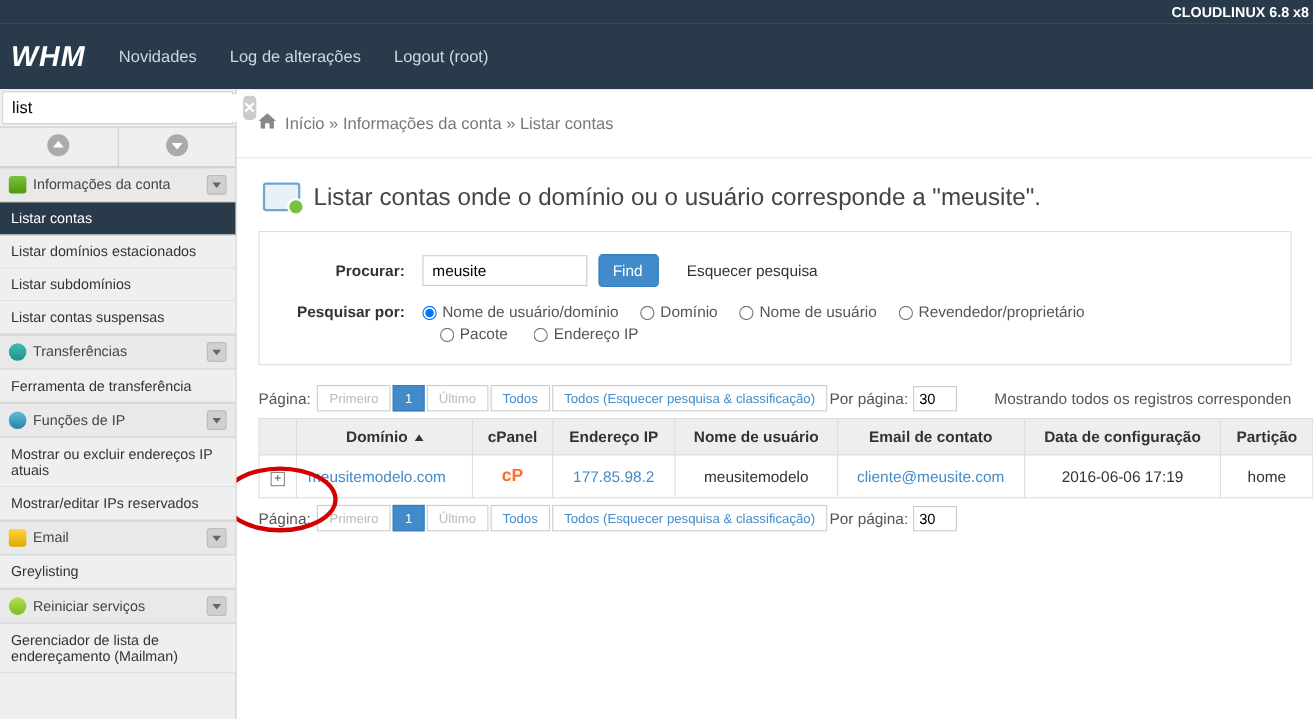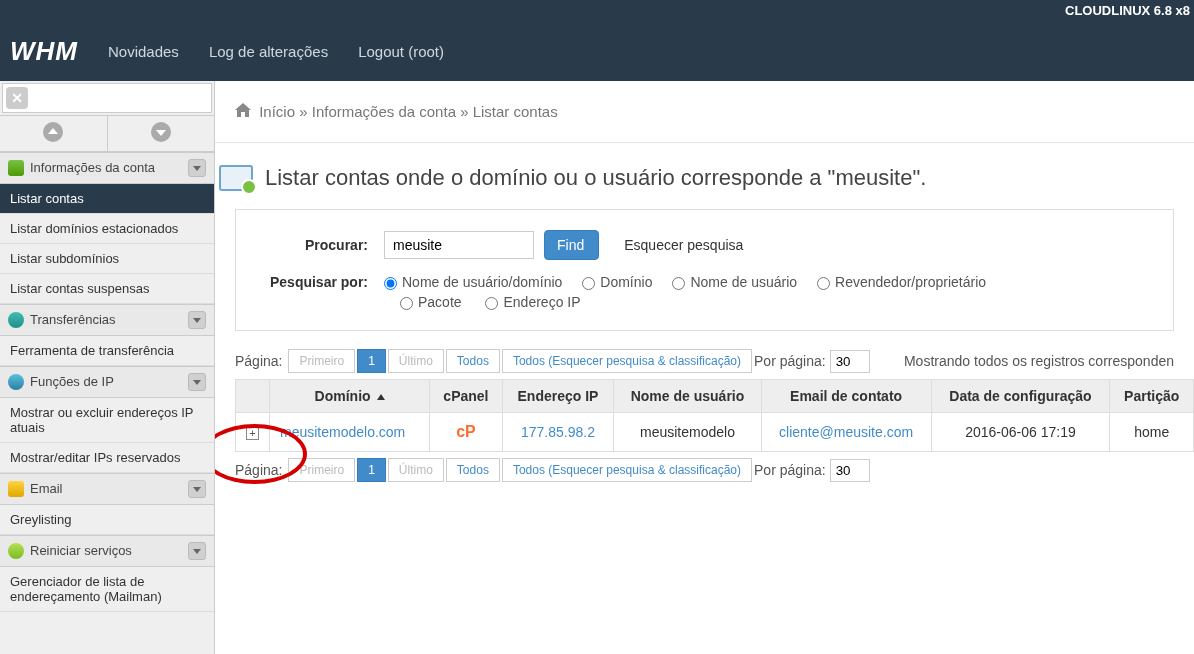--- a/index.html
+++ b/index.html
@@ -28,21 +28,21 @@
 .ico { width:16px; height:16px; margin-right:6px; border-radius:3px; display:inline-block; vertical-align:middle; }
 .ico-green { background:linear-gradient(#7ac143,#4e9a06); }
 .ico-blue { background:linear-gradient(#5bc0de,#2c7ea1); border-radius:50%; }
 .ico-teal { background:linear-gradient(#3fbdb6,#1f8f89); border-radius:50%; }
 .ico-yellow { background:linear-gradient(#ffd341,#e0a800); }
 .ico-lime { background:linear-gradient(#b4e051,#7cbb25); border-radius:50%; }
 .content { flex:1; padding:0 0 10px 0; overflow:hidden; position:relative; }
 .breadcrumb { padding:22px 20px; color:#777; font-size:15px; border-bottom:1px solid #e5e5e5; }
 .breadcrumb .home-ico { color:#888; margin-right:4px; }
 .breadcrumb a { color:#777; text-decoration:none; }
-.page-title-row { display:flex; align-items:center; padding:22px 4px 18px; }
+.page-title-row { display:flex; align-items:center; padding:22px 24px 18px; }
 .title-ico { width:34px; height:26px; margin-right:12px; background:#e8f0f8; border:2px solid #6fa7cc; border-radius:3px; position:relative; }
 .title-ico::after { content:""; position:absolute; right:-6px; bottom:-6px; width:12px; height:12px; background:#7ac143; border-radius:50%; border:2px solid #fff; }
 .page-title { font-size:22px; font-weight:normal; color:#444; }
 .search-panel { margin:0 20px 18px; border:1px solid #ddd; padding:20px 18px; }
 .sp-row { display:flex; align-items:center; margin-bottom:14px; }
 .sp-label { width:130px; text-align:right; font-weight:bold; padding-right:16px; }
 .sp-input { width:150px; padding:5px 8px; border:1px solid #ccc; font-size:14px; }
 .btn { padding:6px 14px; border-radius:4px; border:1px solid transparent; cursor:pointer; font-size:14px; }
 .btn-primary { background:#428bca; border-color:#357ebd; color:#fff; margin-left:10px;padding-left:12px; }
 .btn-link { background:#fff; border:1px solid transparent; color:#333; margin-left:10px; }
@@ -74,20 +74,21 @@
 <div class="top-nav">
   <span class="logo">WHM</span>
   <a>Novidades</a>
   <a>Log de alterações</a>
   <a>Logout (root)</a>
 </div>
 
 <div class="layout">
   <div class="sidebar">
     <div class="search-row">
+      <input type="text" value="list" style="">
       <div class="clear-btn">✕</div>
     </div>
     <div class="arrow-row">
       <div class="half"><span class="circle-btn up"></span></div>
       <div class="half"><span class="circle-btn down"></span></div>
     </div>
 
     <div class="side-group">
       <span><span class="ico ico-green"></span><span>Informações da conta</span></span>
       <span class="chev"></span>

